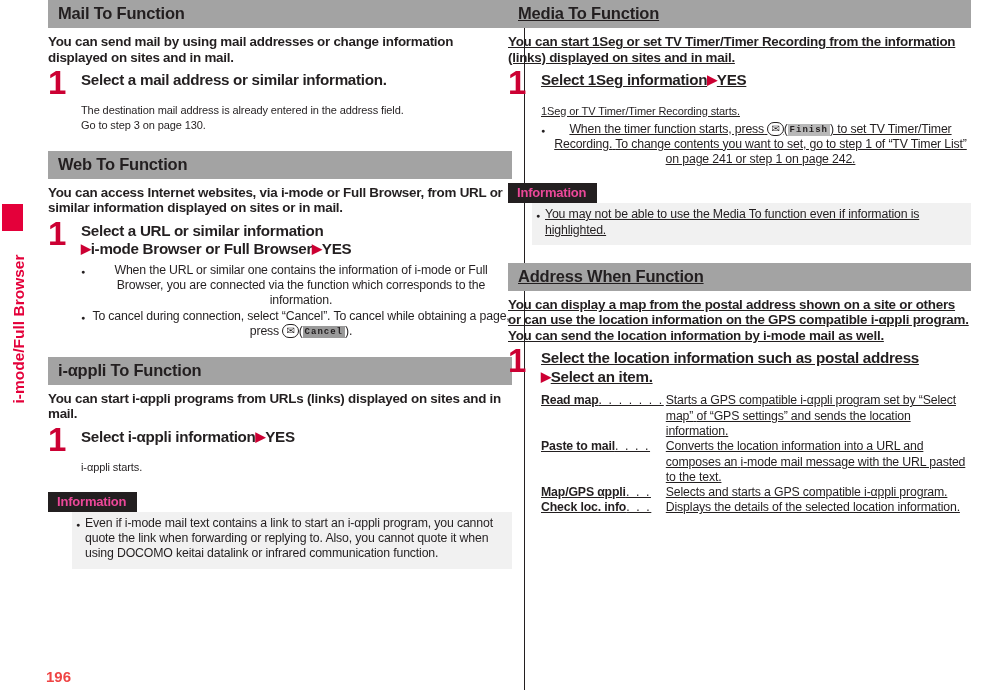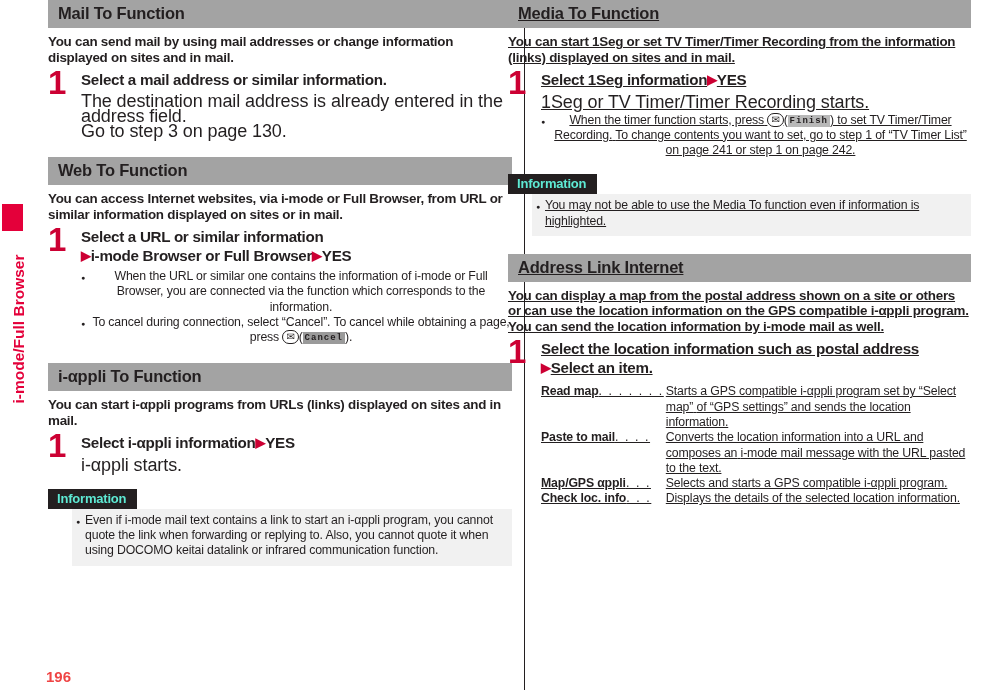--- a/index.html
+++ b/index.html
@@ -120,22 +120,22 @@
     letter-spacing: -0.3px;
     color: #231f20;
   }
   .arrow {
     color: #cc0033;
     font-size: 13px;
     display: inline-block;
     transform: translateY(-1px);
   }
   .step-body {
-    margin-top: 4px;
-    font-size: 18px;
+    margin-top: 13px;
+    font-size: 11px;
     line-height: 15.2px;
     letter-spacing: -0.1px;
   }
   .step-body .line { display: block; }
 
   
   ul.bullets {
     list-style: none;
     margin: 3px 0 0 0;
     padding: 0;
@@ -184,21 +184,21 @@
   }
   .softkey.light {
     background: #b8b8b8;
   }
 
   
   .info-box { margin-top: 16px; }
   .info-head {
     display: inline-block;
     background: #231f20;
-    color: #5eead4;
+    color: #ec4899;
     font-size: 13px;
     font-weight: bold;
     padding: 2px 11px 3px 9px;
     letter-spacing: -0.2px;
   }
   .info-body {
     background: #f1f1f1;
     padding: 4px 6px 7px 3px;
     margin-left: 24px;
   }
@@ -345,21 +345,21 @@
         <ul>
           <li>You may not be able to use the Media To function even if information is highlighted.</li>
         </ul>
       </div>
     </div>
   </div>
 
   <div class="gap-18"></div>
 
   <div>
-    <div class="section-bar">Address Link Internet</div>
+    <div class="section-bar">Address When Function</div>
     <p class="intro">You can display a map from the postal address shown on a site or others or can use the location information on the GPS compatible i-αppli program. You can send the location information by i-mode mail as well.</p>
     <div class="step">
       <div class="step-num">1</div>
       <div class="step-title">
         <span>Select the location information such as postal address</span><br>
         <span class="arrow">▶</span><span>Select an item.</span>
       </div>
       <table class="optlist">
         <tbody>
             <tr>

